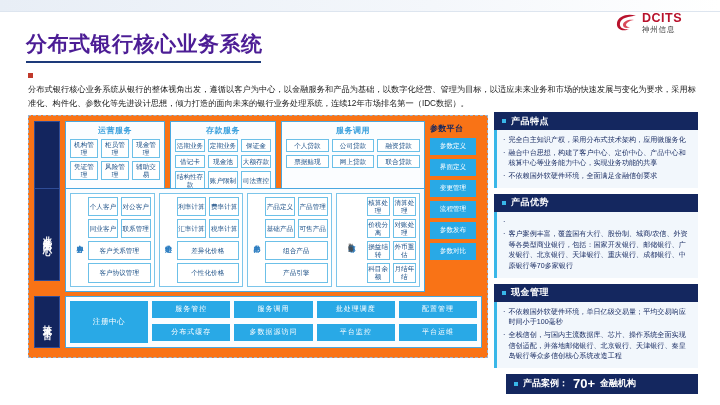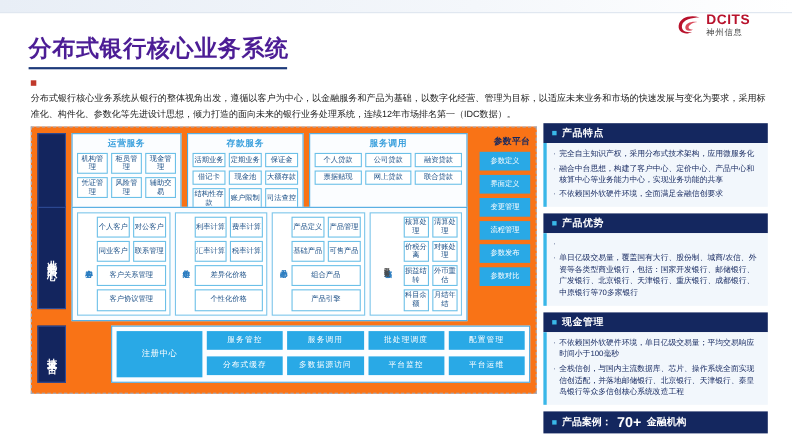--- a/index.html
+++ b/index.html
@@ -105,21 +105,21 @@
   .g-oper { width: 100px; }
   .g-oper .cell-grid { grid-template-columns: repeat(3,1fr); }
   .g-dep { width: 106px; }
   .g-dep .cell-grid { grid-template-columns: repeat(3,1fr); }
   .g-loan { flex: 1 1 auto; }
   .g-loan .cell-grid { grid-template-columns: repeat(3,1fr); }
 
   
   .param-col {
     flex: 0 0 52px;
-    display: flex; flex-direction: column; align-items: flex-end;
+    display: flex; flex-direction: column; align-items: flex-start;
     padding-top: 2px;
   }
   .param-title {
     font-size: 8px; font-weight: bold; color: #14275f;
     margin-bottom: 4px; letter-spacing: .3px;
   }
   .param-btn {
     width: 46px; height: 17px;
     background: #29a9e6; color: #ffffff;
     font-size: 6.6px;
@@ -149,21 +149,21 @@
     font-size: 5.6px; color: #4a4a4a; font-weight: normal;
     display: flex; align-items: center; justify-content: center;
   }
   .center-cells { flex: 1 1 auto; display: grid; gap: 3px; }
   .pair2 { grid-template-columns: 1fr 1fr; }
   .full  { grid-column: 1 / -1; }
 
   
   .tech-wrap {
     flex: 1 1 auto; display: flex; gap: 4px;
-    border: 1px solid #4aa8e0; background: #fbfdff; padding: 4px; margin-left: 36px;
+    border: 1px solid #4aa8e0; background: #fbfdff; padding: 4px;
   }
   .reg-center {
     flex: 0 0 78px; background: #29a9e6; color: #fff;
     display: flex; align-items: center; justify-content: center;
     font-size: 7.6px; letter-spacing: .5px;
   }
   .tech-grid {
     flex: 1 1 auto; display: grid;
     grid-template-columns: repeat(4,1fr); gap: 4px;
   }
@@ -193,21 +193,21 @@
   }
   .bullet-li {
     display: flex; gap: 3px; font-size: 7.1px; line-height: 1.5;
     color: #14275f; margin-bottom: 2px;
   }
   .bullet-li:last-child { margin-bottom: 0; }
   .dot { flex: 0 0 auto; color: #14275f; }
   .case-bar {
     background: #14275f; color: #ffffff;
     height: 20px; display: flex; align-items: center; gap: 5px;
-    padding-left: 8px; font-size: 9px; font-weight: bold;
+    padding-left: 8px; font-size: 9px; font-weight: bold; margin-left: 12px;
   }
   .case-num { font-size: 13px; font-weight: bold; }
 </style>
 </head>
 <body>
 
 <div id="page">
 
   <div class="topbar"></div>
 
@@ -397,21 +397,21 @@
       <div class="panel-head">
         <span class="head-sq"></span>
         <span>产品优势</span>
       </div>
       <div class="panel-body">
         <div class="bullet-li">
           <span class="dot">·</span>
         </div>
         <div class="bullet-li">
           <span class="dot">·</span>
-          <span>单日亿级交易量，覆盖国有大行、股份制、城商/农信、外资等各类型商业银行，包括：国家开发银行、邮储银行、广发银行、北京银行、天津银行、重庆银行、成都银行、中原银行等70多家银行</span>
+          <span>客户案例丰富，覆盖国有大行、股份制、城商/农信、外资等各类型商业银行，包括：国家开发银行、邮储银行、广发银行、北京银行、天津银行、重庆银行、成都银行、中原银行等70多家银行</span>
         </div>
       </div>
     </div>
 
     <div class="panel">
       <div class="panel-head">
         <span class="head-sq"></span>
         <span>现金管理</span>
       </div>
       <div class="panel-body">

